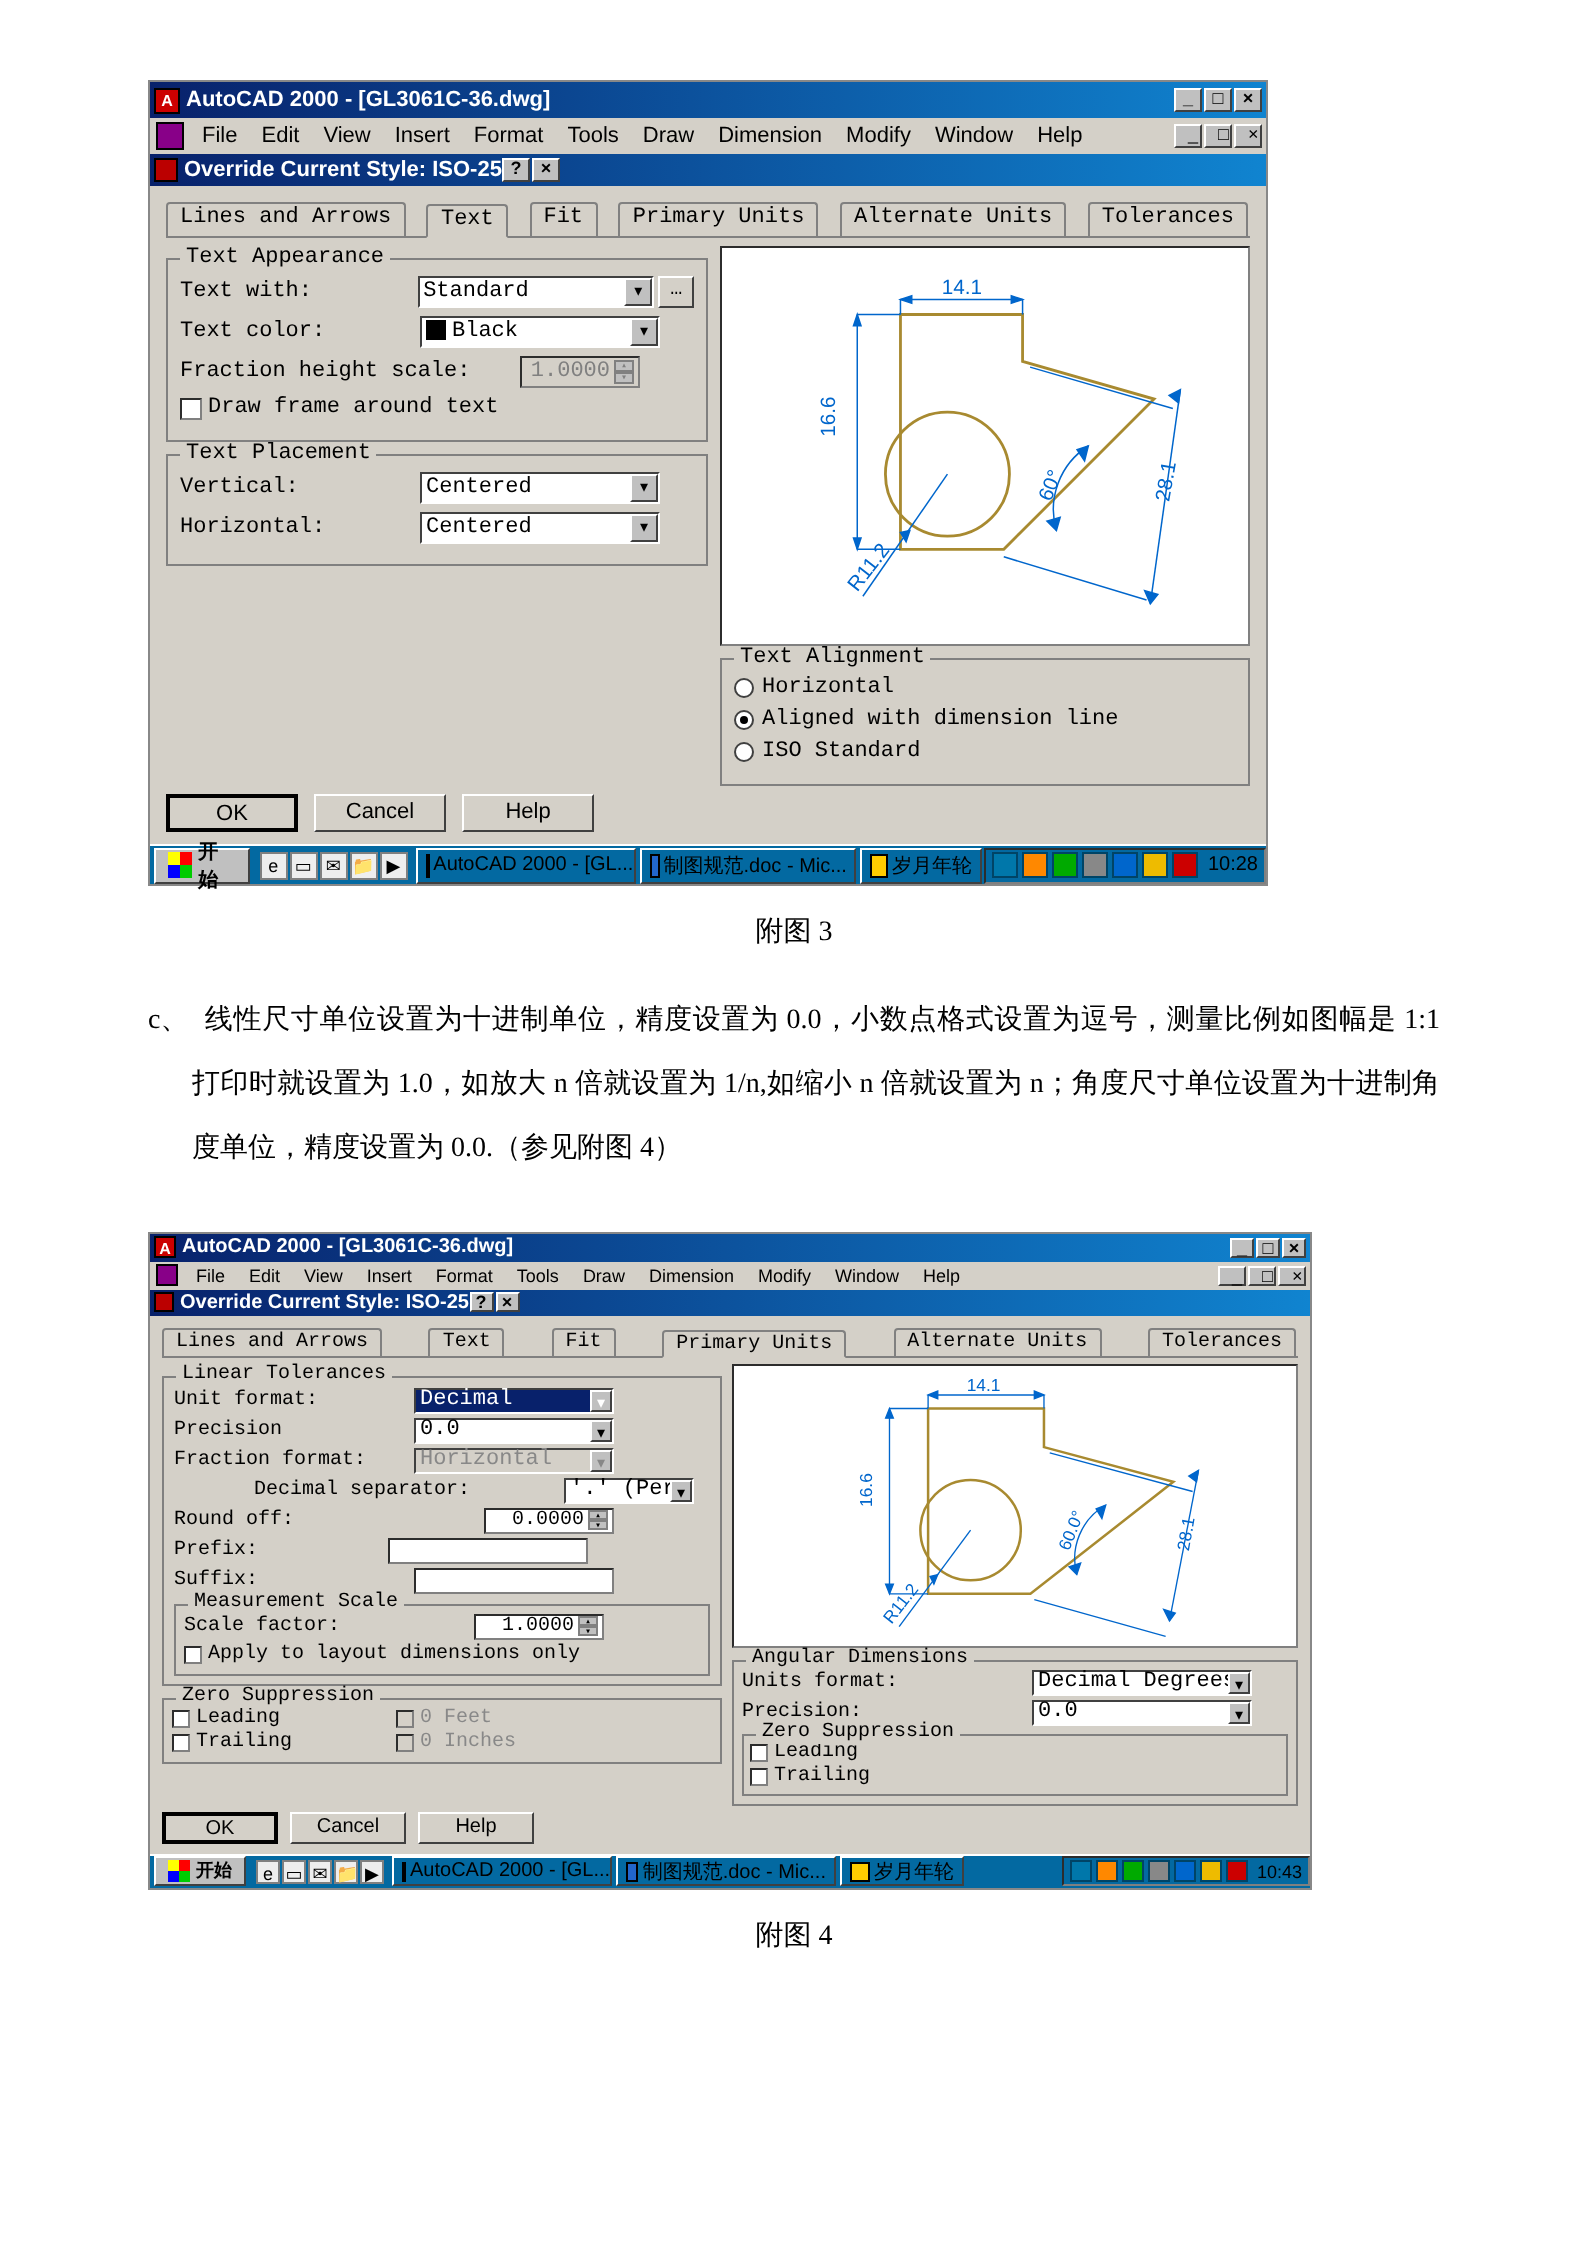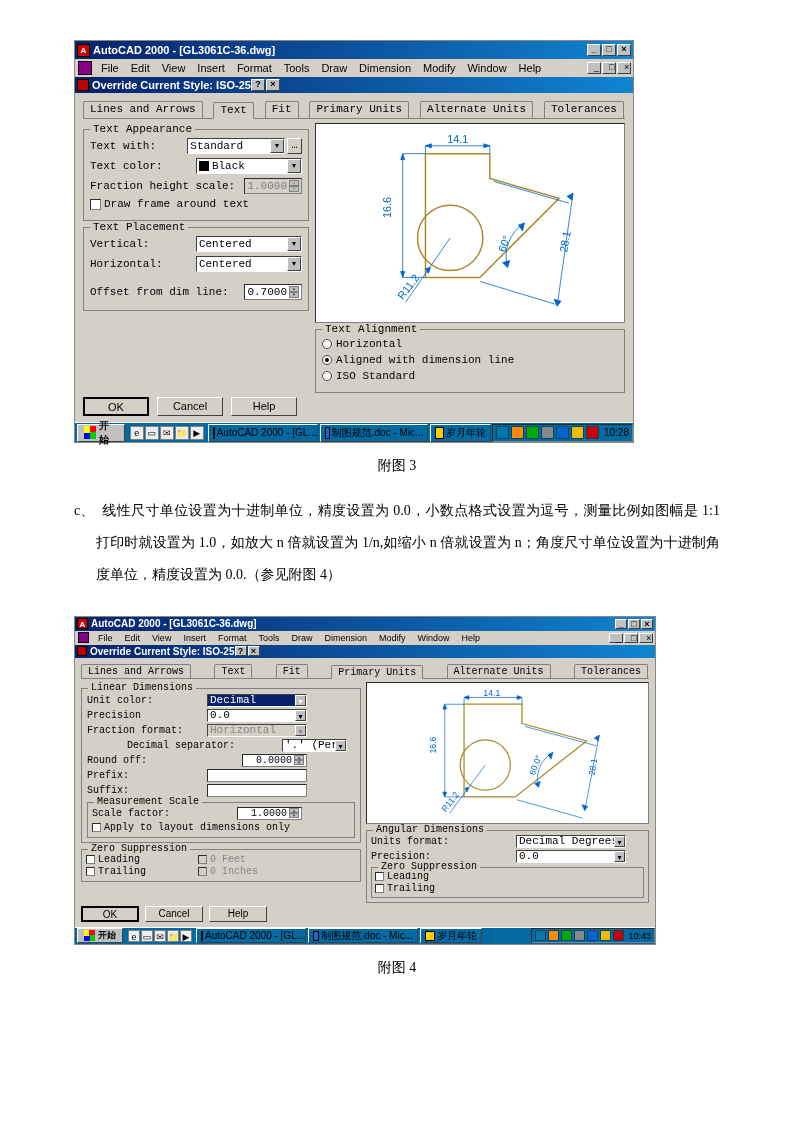--- a/index.html
+++ b/index.html
@@ -104,21 +104,21 @@
     <div class="tabs">
       <div class="tab">Lines and Arrows</div>
       <div class="tab active">Text</div>
       <div class="tab">Fit</div>
       <div class="tab">Primary Units</div>
       <div class="tab">Alternate Units</div>
       <div class="tab">Tolerances</div>
     </div>
     <div style="display:flex; gap:6px; padding-top:4px;">
 
-      <div style="width:226px;">
+      <div style="width:271px;">
         <div class="group">
           <div class="group-title">Text Appearance</div>
           <div class="row">
             <span class="lbl">Text with:</span>
             <span class="combo">
                 <span class="combo-text">Standard</span>
                 <span class="combo-arrow">▾</span>
               </span>
             <span class="small-btn">…</span>
           </div>
@@ -151,30 +151,20 @@
             <span class="combo">
                 <span class="combo-text">Centered</span>
                 <span class="combo-arrow">▾</span>
               </span>
           </div>
           <div class="row">
             <span class="lbl">Horizontal:</span>
             <span class="combo">
                 <span class="combo-text">Centered</span>
                 <span class="combo-arrow">▾</span>
-              </span>
-          </div>
-          <div class="row" style="margin-top:12px;">
-            <span class="lbl" style="width:170px;">Offset from dim line:</span>
-            <span class="textin">
-                <span>0.7000</span>
-                <span class="spin">
-                  <span class="spin-b">▴</span>
-                  <span class="spin-b">▾</span>
-                </span>
               </span>
           </div>
         </div>
       </div>
 
       <div style="flex:1;">
         <div class="preview" style="height:200px;">
           <svg viewBox="0 0 280 200">
             <g stroke="#a88a30" stroke-width="1.5" fill="none">
               <path d="M 95 30 L 160 30 L 160 55 L 230 75 L 150 155 L 95 155 Z"></path>
@@ -321,23 +311,23 @@
       <div class="tab">Text</div>
       <div class="tab">Fit</div>
       <div class="tab active">Primary Units</div>
       <div class="tab">Alternate Units</div>
       <div class="tab">Tolerances</div>
     </div>
     <div style="display:flex; gap:5px; padding-top:3px;">
 
       <div style="width:280px;">
         <div class="group" style="padding:5px 5px 4px 5px;">
-          <div class="group-title" style="font-size:10px;">Linear Dimensions</div>
-          <div class="row" style="margin-bottom:2px;font-size:10px;">
-              <span class="lbl" style="width:120px;">Unit color:</span>
+          <div class="group-title" style="font-size:10px;">Linear Tolerances</div>
+          <div class="row" style="margin-bottom:2px;font-size:10px;">
+              <span class="lbl" style="width:120px;">Unit format:</span>
               <span class="combo" style="height:13px;width:100px;background:#08216b;color:#fff;">
                 <span class="combo-text" style="color:#fff;">Decimal</span>
                 <span class="combo-arrow" style="height:11px;width:11px;">▾</span>
               </span>
             </div>
           <div class="row" style="margin-bottom:2px;font-size:10px;">
               <span class="lbl" style="width:120px;">Precision</span>
               <span class="combo" style="height:13px;width:100px;">
                 <span class="combo-text">0.0</span>
                 <span class="combo-arrow" style="height:11px;width:11px;">▾</span>
@@ -361,21 +351,21 @@
               <span class="lbl" style="width:155px;">Round off:</span>
               <span class="textin" style="height:13px;width:65px;">
                 <span>0.0000</span>
                 <span class="spin">
                   <span class="spin-b" style="height:5px;">▴</span>
                   <span class="spin-b" style="height:5px;">▾</span>
                 </span>
               </span>
             </div>
           <div class="row" style="margin-bottom:2px;font-size:10px;">
-              <span class="lbl" style="width:120px;">Prefix:</span>
+              <span class="lbl" style="width:107px;">Prefix:</span>
               <span class="textin" style="height:13px;width:100px;justify-content:flex-start;"></span>
             </div>
           <div class="row" style="margin-bottom:0;font-size:10px;">
               <span class="lbl" style="width:120px;">Suffix:</span>
               <span class="textin" style="height:13px;width:100px;justify-content:flex-start;"></span>
             </div>
           <div class="group" style="padding:4px;margin-top:5px;">
             <div class="group-title" style="font-size:10px;">Measurement Scale</div>
             <div class="row" style="margin-bottom:2px;font-size:10px;">
                 <span class="lbl" style="width:145px;">Scale factor:</span>

